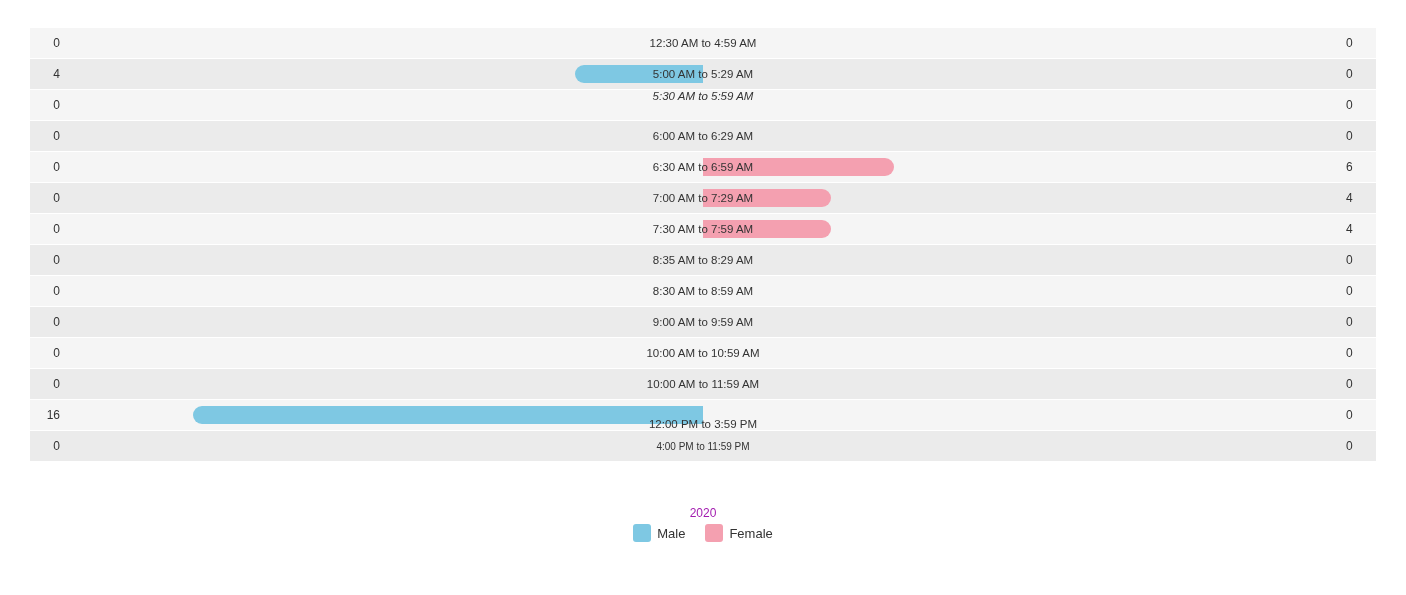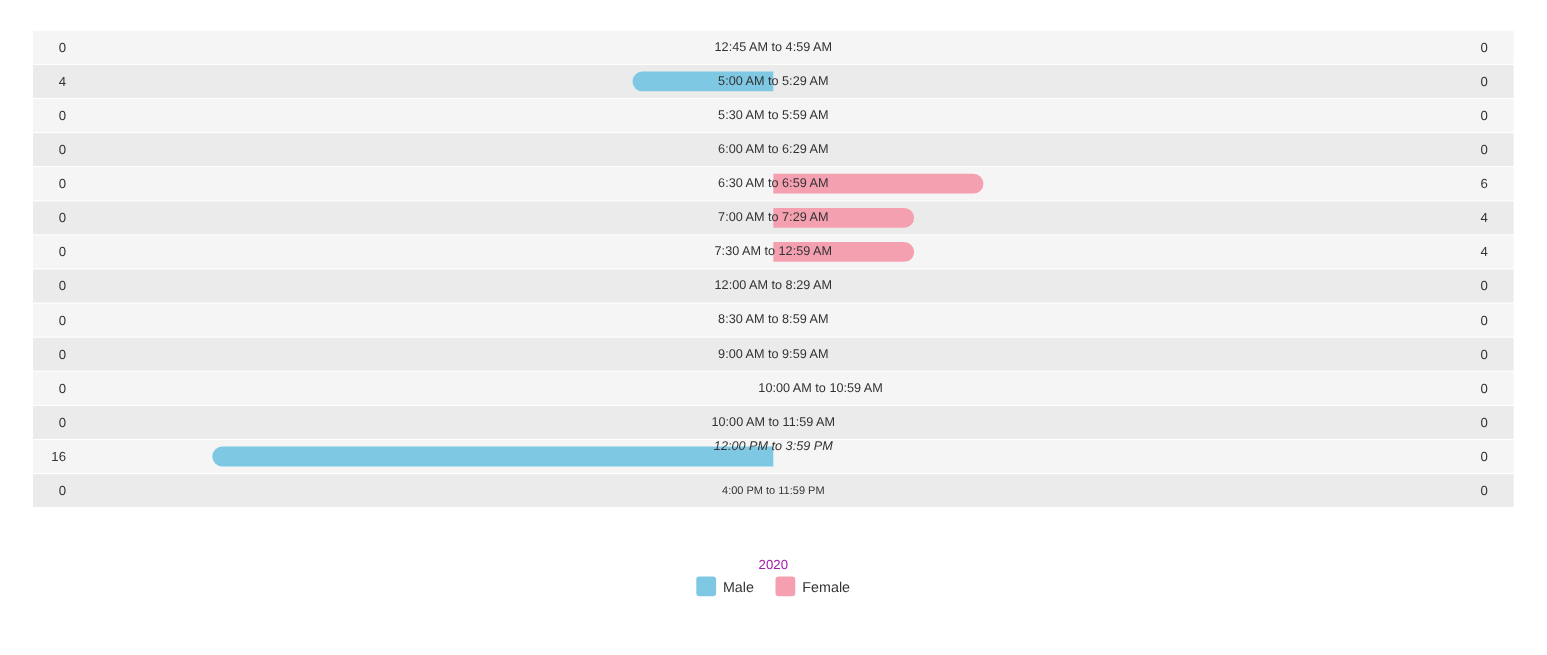--- a/index.html
+++ b/index.html
@@ -40,21 +40,21 @@
 
   <div id="chart-body" style="position:relative; width:100%; height: calc(100% - 40px);">
 
   <div style="display: flex; flex-direction: column; flex: 1 1 0%; justify-content: space-around; padding-bottom: 40px;">
         <div style="display: flex; align-items: center; width: 100%; height: 30px; background: rgb(245, 245, 245); margin-bottom: 1px; position: relative;">
           <div style="width: 35px; text-align: right; font-size: 12px; color: rgb(51, 51, 51); flex-shrink: 0; padding-right: 5px;">0</div>
           <div style="flex: 1 1 0%; display: flex; align-items: center; height: 100%; position: relative;">
             <div style="width: 50%; display: flex; align-items: center; justify-content: flex-end; height: 100%;">
               <div style="height: 18px; background: rgb(126, 200, 227); border-radius: 9px 0px 0px 9px; width: 0%; min-width: 0px;"></div>
             </div>
-            <div style="position: absolute; left: 50%; transform: translateX(-50%); font-size: 11.5px; color: rgb(51, 51, 51); white-space: nowrap; z-index: 5; pointer-events: none;">12:45 AM to 4:59 AM</div>
+            <div style="position: absolute; left: 50%; transform: translateX(-50%); font-size: 11.5px; color: rgb(51, 51, 51); white-space: nowrap; z-index: 5; pointer-events: none;">12:30 AM to 4:59 AM</div>
             <div style="width: 50%; display: flex; align-items: center; justify-content: flex-start; height: 100%;">
               <div style="height: 18px; background: rgb(244, 160, 176); border-radius: 0px 9px 9px 0px; width: 0%; min-width: 0px;"></div>
             </div>
           </div>
           <div style="width: 35px; text-align: left; font-size: 12px; color: rgb(51, 51, 51); flex-shrink: 0; padding-left: 5px;">0</div>
         </div>
         <div style="display: flex; align-items: center; width: 100%; height: 30px; background: rgb(235, 235, 235); margin-bottom: 1px; position: relative;">
           <div style="width: 35px; text-align: right; font-size: 12px; color: rgb(51, 51, 51); flex-shrink: 0; padding-right: 5px;">4</div>
           <div style="flex: 1 1 0%; display: flex; align-items: center; height: 100%; position: relative;">
             <div style="width: 50%; display: flex; align-items: center; justify-content: flex-end; height: 100%;">
@@ -62,21 +62,21 @@
             </div>
             <div style="position: absolute; left: 50%; transform: translateX(-50%); font-size: 11.5px; color: rgb(51, 51, 51); white-space: nowrap; z-index: 5; pointer-events: none;">5:00 AM to 5:29 AM</div>
             <div style="width: 50%; display: flex; align-items: center; justify-content: flex-start; height: 100%;">
               <div style="height: 18px; background: rgb(244, 160, 176); border-radius: 0px 9px 9px 0px; width: 0%; min-width: 0px;"></div>
             </div>
           </div>
           <div style="width: 35px; text-align: left; font-size: 12px; color: rgb(51, 51, 51); flex-shrink: 0; padding-left: 5px;">0</div>
         </div>
         <div style="display: flex; align-items: center; width: 100%; height: 30px; background: rgb(245, 245, 245); margin-bottom: 1px; position: relative;">
           <div style="width: 35px; text-align: right; font-size: 12px; color: rgb(51, 51, 51); flex-shrink: 0; padding-right: 5px;">0</div>
-          <div style="flex: 1 1 0%; display: flex; align-items: center; height: 100%; position: relative;">
+          <div style="flex: 1 1 0%; display: flex; height: 100%; position: relative; font-style: italic;">
             <div style="width: 50%; display: flex; align-items: center; justify-content: flex-end; height: 100%;">
               <div style="height: 18px; background: rgb(126, 200, 227); border-radius: 9px 0px 0px 9px; width: 0%; min-width: 0px;"></div>
             </div>
             <div style="position: absolute; left: 50%; transform: translateX(-50%); font-size: 11.5px; color: rgb(51, 51, 51); white-space: nowrap; z-index: 5; pointer-events: none;">5:30 AM to 5:59 AM</div>
             <div style="width: 50%; display: flex; align-items: center; justify-content: flex-start; height: 100%;">
               <div style="height: 18px; background: rgb(244, 160, 176); border-radius: 0px 9px 9px 0px; width: 0%; min-width: 0px;"></div>
             </div>
           </div>
           <div style="width: 35px; text-align: left; font-size: 12px; color: rgb(51, 51, 51); flex-shrink: 0; padding-left: 5px;">0</div>
         </div>
@@ -118,34 +118,34 @@
             </div>
           </div>
           <div style="width: 35px; text-align: left; font-size: 12px; color: rgb(51, 51, 51); flex-shrink: 0; padding-left: 5px;">4</div>
         </div>
         <div style="display: flex; align-items: center; width: 100%; height: 30px; background: rgb(245, 245, 245); margin-bottom: 1px; position: relative;">
           <div style="width: 35px; text-align: right; font-size: 12px; color: rgb(51, 51, 51); flex-shrink: 0; padding-right: 5px;">0</div>
           <div style="flex: 1 1 0%; display: flex; align-items: center; height: 100%; position: relative;">
             <div style="width: 50%; display: flex; align-items: center; justify-content: flex-end; height: 100%;">
               <div style="height: 18px; background: rgb(126, 200, 227); border-radius: 9px 0px 0px 9px; width: 0%; min-width: 0px;"></div>
             </div>
-            <div style="position: absolute; left: 50%; transform: translateX(-50%); font-size: 11.5px; color: rgb(51, 51, 51); white-space: nowrap; z-index: 5; pointer-events: none;">7:30 AM to 12:59 AM</div>
+            <div style="position: absolute; left: 50%; transform: translateX(-50%); font-size: 11.5px; color: rgb(51, 51, 51); white-space: nowrap; z-index: 5; pointer-events: none;">7:30 AM to 7:59 AM</div>
             <div style="width: 50%; display: flex; align-items: center; justify-content: flex-start; height: 100%;">
               <div style="height: 18px; background: rgb(244, 160, 176); border-radius: 0px 9px 9px 0px; width: 20%; min-width: 4px;"></div>
             </div>
           </div>
           <div style="width: 35px; text-align: left; font-size: 12px; color: rgb(51, 51, 51); flex-shrink: 0; padding-left: 5px;">4</div>
         </div>
         <div style="display: flex; align-items: center; width: 100%; height: 30px; background: rgb(235, 235, 235); margin-bottom: 1px; position: relative;">
           <div style="width: 35px; text-align: right; font-size: 12px; color: rgb(51, 51, 51); flex-shrink: 0; padding-right: 5px;">0</div>
           <div style="flex: 1 1 0%; display: flex; align-items: center; height: 100%; position: relative;">
             <div style="width: 50%; display: flex; align-items: center; justify-content: flex-end; height: 100%;">
               <div style="height: 18px; background: rgb(126, 200, 227); border-radius: 9px 0px 0px 9px; width: 0%; min-width: 0px;"></div>
             </div>
-            <div style="position: absolute; left: 50%; transform: translateX(-50%); font-size: 11.5px; color: rgb(51, 51, 51); white-space: nowrap; z-index: 5; pointer-events: none;">12:00 AM to 8:29 AM</div>
+            <div style="position: absolute; left: 50%; transform: translateX(-50%); font-size: 11.5px; color: rgb(51, 51, 51); white-space: nowrap; z-index: 5; pointer-events: none;">8:35 AM to 8:29 AM</div>
             <div style="width: 50%; display: flex; align-items: center; justify-content: flex-start; height: 100%;">
               <div style="height: 18px; background: rgb(244, 160, 176); border-radius: 0px 9px 9px 0px; width: 0%; min-width: 0px;"></div>
             </div>
           </div>
           <div style="width: 35px; text-align: left; font-size: 12px; color: rgb(51, 51, 51); flex-shrink: 0; padding-left: 5px;">0</div>
         </div>
         <div style="display: flex; align-items: center; width: 100%; height: 30px; background: rgb(245, 245, 245); margin-bottom: 1px; position: relative;">
           <div style="width: 35px; text-align: right; font-size: 12px; color: rgb(51, 51, 51); flex-shrink: 0; padding-right: 5px;">0</div>
           <div style="flex: 1 1 0%; display: flex; align-items: center; height: 100%; position: relative;">
             <div style="width: 50%; display: flex; align-items: center; justify-content: flex-end; height: 100%;">
@@ -170,21 +170,21 @@
             </div>
           </div>
           <div style="width: 35px; text-align: left; font-size: 12px; color: rgb(51, 51, 51); flex-shrink: 0; padding-left: 5px;">0</div>
         </div>
         <div style="display: flex; align-items: center; width: 100%; height: 30px; background: rgb(245, 245, 245); margin-bottom: 1px; position: relative;">
           <div style="width: 35px; text-align: right; font-size: 12px; color: rgb(51, 51, 51); flex-shrink: 0; padding-right: 5px;">0</div>
           <div style="flex: 1 1 0%; display: flex; align-items: center; height: 100%; position: relative;">
             <div style="width: 50%; display: flex; align-items: center; justify-content: flex-end; height: 100%;">
               <div style="height: 18px; background: rgb(126, 200, 227); border-radius: 9px 0px 0px 9px; width: 0%; min-width: 0px;"></div>
             </div>
-            <div style="position: absolute; left: 50%; transform: translateX(-50%); font-size: 11.5px; color: rgb(51, 51, 51); white-space: nowrap; z-index: 5; pointer-events: none; margin-left: 43px;">10:00 AM to 10:59 AM</div>
+            <div style="position: absolute; left: 50%; transform: translateX(-50%); font-size: 11.5px; color: rgb(51, 51, 51); white-space: nowrap; z-index: 5; pointer-events: none;">10:00 AM to 10:59 AM</div>
             <div style="width: 50%; display: flex; align-items: center; justify-content: flex-start; height: 100%;">
               <div style="height: 18px; background: rgb(244, 160, 176); border-radius: 0px 9px 9px 0px; width: 0%; min-width: 0px;"></div>
             </div>
           </div>
           <div style="width: 35px; text-align: left; font-size: 12px; color: rgb(51, 51, 51); flex-shrink: 0; padding-left: 5px;">0</div>
         </div>
         <div style="display: flex; align-items: center; width: 100%; height: 30px; background: rgb(235, 235, 235); margin-bottom: 1px; position: relative;">
           <div style="width: 35px; text-align: right; font-size: 12px; color: rgb(51, 51, 51); flex-shrink: 0; padding-right: 5px;">0</div>
           <div style="flex: 1 1 0%; display: flex; align-items: center; height: 100%; position: relative;">
             <div style="width: 50%; display: flex; align-items: center; justify-content: flex-end; height: 100%;">
@@ -192,21 +192,21 @@
             </div>
             <div style="position: absolute; left: 50%; transform: translateX(-50%); font-size: 11.5px; color: rgb(51, 51, 51); white-space: nowrap; z-index: 5; pointer-events: none;">10:00 AM to 11:59 AM</div>
             <div style="width: 50%; display: flex; align-items: center; justify-content: flex-start; height: 100%;">
               <div style="height: 18px; background: rgb(244, 160, 176); border-radius: 0px 9px 9px 0px; width: 0%; min-width: 0px;"></div>
             </div>
           </div>
           <div style="width: 35px; text-align: left; font-size: 12px; color: rgb(51, 51, 51); flex-shrink: 0; padding-left: 5px;">0</div>
         </div>
         <div style="display: flex; align-items: center; width: 100%; height: 30px; background: rgb(245, 245, 245); margin-bottom: 1px; position: relative;">
           <div style="width: 35px; text-align: right; font-size: 12px; color: rgb(51, 51, 51); flex-shrink: 0; padding-right: 5px;">16</div>
-          <div style="flex: 1 1 0%; display: flex; align-items: flex-start; height: 100%; position: relative; font-style: italic;">
+          <div style="flex: 1 1 0%; display: flex; align-items: flex-end; height: 100%; position: relative;">
             <div style="width: 50%; display: flex; align-items: center; justify-content: flex-end; height: 100%;">
               <div style="height: 18px; background: rgb(126, 200, 227); border-radius: 9px 0px 0px 9px; width: 80%; min-width: 4px;"></div>
             </div>
             <div style="position: absolute; left: 50%; transform: translateX(-50%); font-size: 11.5px; color: rgb(51, 51, 51); white-space: nowrap; z-index: 5; pointer-events: none;">12:00 PM to 3:59 PM</div>
             <div style="width: 50%; display: flex; align-items: center; justify-content: flex-start; height: 100%;">
               <div style="height: 18px; background: rgb(244, 160, 176); border-radius: 0px 9px 9px 0px; width: 0%; min-width: 0px;"></div>
             </div>
           </div>
           <div style="width: 35px; text-align: left; font-size: 12px; color: rgb(51, 51, 51); flex-shrink: 0; padding-left: 5px;">0</div>
         </div>

